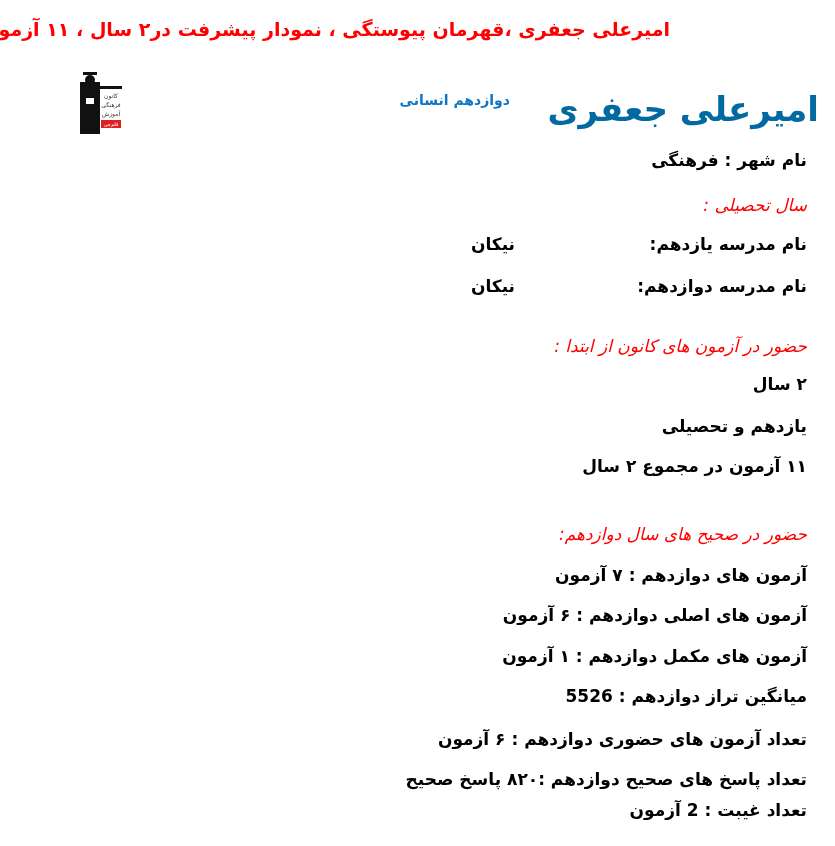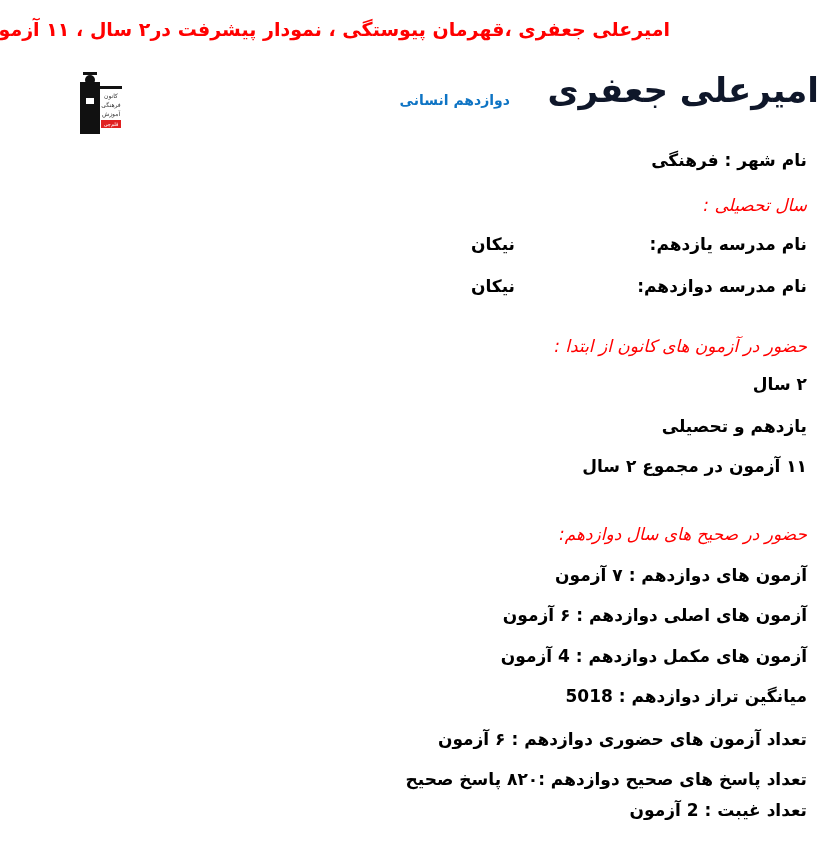--- a/index.html
+++ b/index.html
@@ -1,20 +1,20 @@
 <!DOCTYPE html>
 <html><head>
 <meta charset="utf-8">
 <style>
   html, body { margin:0; padding:0; background:#ffffff; }
   body { width:835px; height:846px; position:relative; overflow:hidden;
          font-family:"DejaVu Sans", sans-serif; direction:rtl; }
   .abs { position:absolute; white-space:nowrap; }
   .top-title { top:18px; right:165px; color:#ff0000; font-weight:bold; font-size:19px; }
-  .name { top:70px; right:16px; color:#0f172a; font-weight:bold; font-size:34px; }
+  .name { top:89px; right:16px; color:#0369a1; font-weight:bold; font-size:34px; }
   .grade { top:92px; right:325px; color:#0e74c4; font-weight:bold; font-size:14px; }
   .logo { top:70px; left:80px; width:42px; height:64px; }
   .row { right:28px; font-weight:bold; font-size:17px; color:#000; }
   .red { color:#ff0000; font-weight:normal;font-style:italic; }
   .school-val { right:320px; font-weight:bold; font-size:17px; color:#000;text-align:right; }
 </style>
 </head>
 <body>
 
 <div class="abs top-title">امیرعلی جعفری ،قهرمان پیوستگی ، نمودار پیشرفت در۲ سال ، ۱۱ آزمون</div>
@@ -45,17 +45,17 @@
 <div class="abs school-val" style="top:276px">نیکان</div>
 
 <div class="abs row red" style="top:336px">حضور در آزمون های کانون از ابتدا :</div>
 <div class="abs row" style="top:374px">۲ سال</div>
 <div class="abs row" style="top:416px">یازدهم و تحصیلی</div>
 <div class="abs row" style="top:456px">۱۱ آزمون در مجموع ۲ سال</div>
 
 <div class="abs row red" style="top:524px">حضور در صحیح های سال دوازدهم:</div>
 <div class="abs row" style="top:565px">آزمون های دوازدهم : ۷ آزمون</div>
 <div class="abs row" style="top:605px">آزمون های اصلی دوازدهم : ۶ آزمون</div>
-<div class="abs row" style="top:646px">آزمون های مکمل دوازدهم : 4 آزمون</div>
-<div class="abs row" style="top:686px">میانگین تراز دوازدهم : 5018</div>
+<div class="abs row" style="top:646px">آزمون های مکمل دوازدهم : ۱ آزمون</div>
+<div class="abs row" style="top:686px">میانگین تراز دوازدهم : 5526</div>
 <div class="abs row" style="top:729px">تعداد آزمون های حضوری دوازدهم : ۶ آزمون</div>
 <div class="abs row" style="top:769px">تعداد پاسخ های صحیح دوازدهم :۸۲۰ پاسخ صحیح</div>
 <div class="abs row" style="top:800px">تعداد غیبت : 2 آزمون</div>
 
 </body></html>

